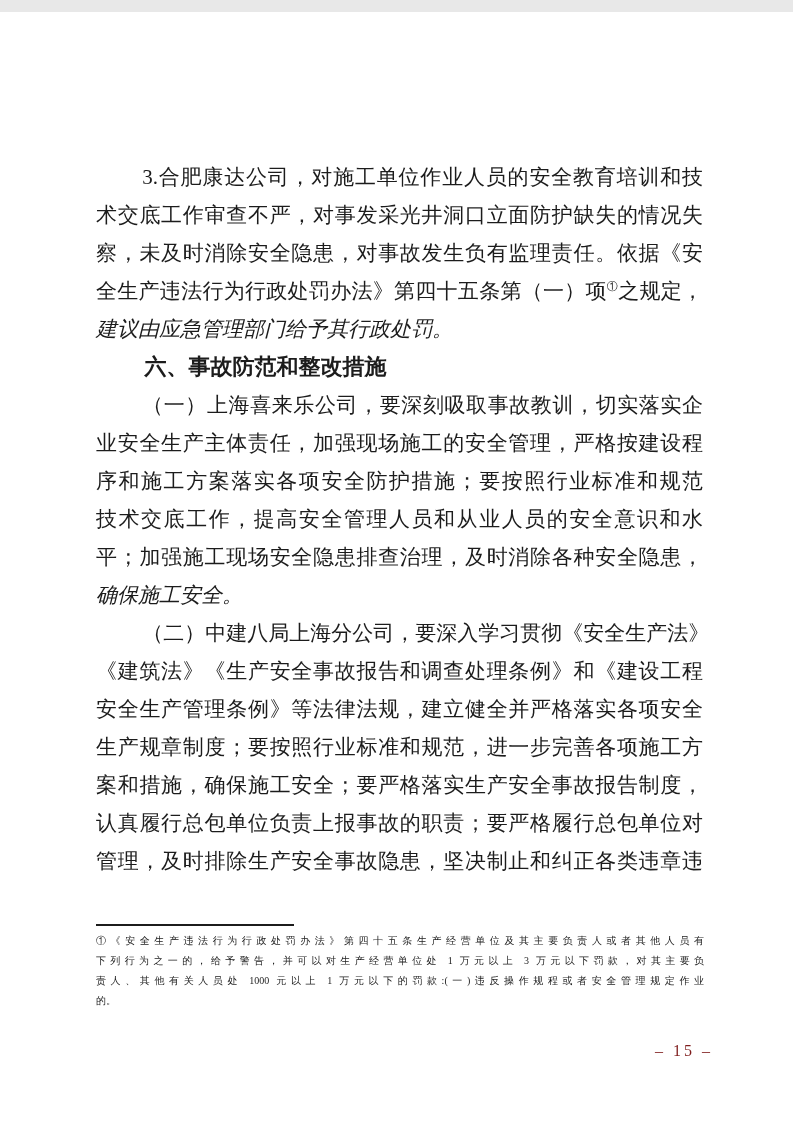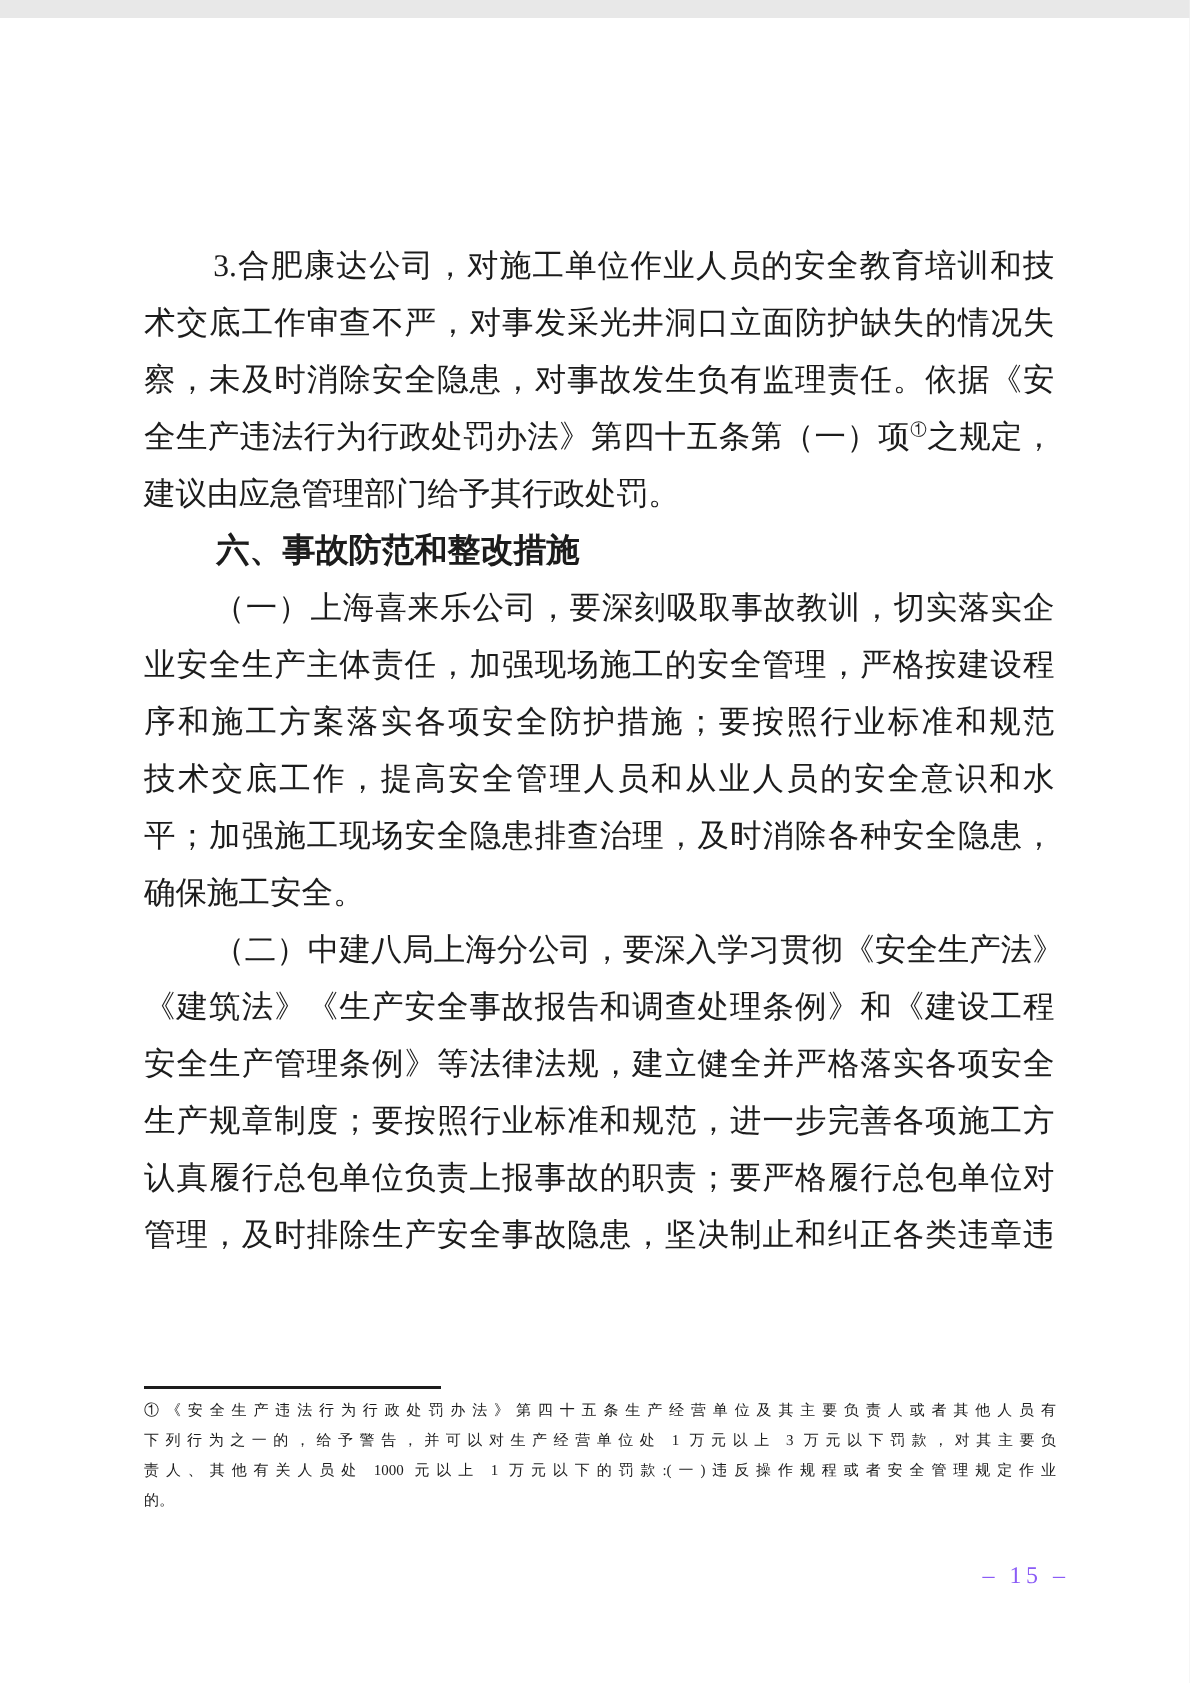--- a/index.html
+++ b/index.html
@@ -31,20 +31,21 @@
     text-align: justify;
     white-space: nowrap;
   }
   .ln.fill {
     text-align-last: justify;
     -moz-text-align-last: justify;
   }
   .ln.para-end {
     text-align: right;
     text-align-last: left;
+    font-style: italic;
   }
   .ln.indent {
     text-indent: 2.2em;
   }
   .ln.heading {
     font-family: "Liberation Sans", "DejaVu Sans", sans-serif;
     font-weight: 700;
     font-size: 22px;
     text-align: center;
     text-align-last: left;
@@ -77,21 +78,21 @@
   .fn-line.para-end {
     text-align: left;
     text-align-last: left;
   }
   .page-number {
     position: absolute;
     top: 1030px;
     right: 100px;
     font-size: 16px;
     letter-spacing: 3px;
-    color: #8b5cf6;
+    color: #7f1d1d;
   }
 </style>
 </head>
 <body>
 
 <div class="page">
 
   <div class="content">
     <div class="ln fill indent">3.合肥康达公司，对施工单位作业人员的安全教育培训和技</div>
     <div class="ln fill">术交底工作审查不严，对事发采光井洞口立面防护缺失的情况失</div>
@@ -102,20 +103,21 @@
     <div class="ln fill indent">（一）上海喜来乐公司，要深刻吸取事故教训，切实落实企</div>
     <div class="ln fill">业安全生产主体责任，加强现场施工的安全管理，严格按建设程</div>
     <div class="ln fill">序和施工方案落实各项安全防护措施；要按照行业标准和规范</div>
     <div class="ln fill">技术交底工作，提高安全管理人员和从业人员的安全意识和水</div>
     <div class="ln fill">平；加强施工现场安全隐患排查治理，及时消除各种安全隐患，</div>
     <div class="ln para-end">确保施工安全。</div>
     <div class="ln fill indent">（二）中建八局上海分公司，要深入学习贯彻《安全生产法》</div>
     <div class="ln fill">《建筑法》《生产安全事故报告和调查处理条例》和《建设工程</div>
     <div class="ln fill">安全生产管理条例》等法律法规，建立健全并严格落实各项安全</div>
     <div class="ln fill">生产规章制度；要按照行业标准和规范，进一步完善各项施工方</div>
+    <div class="ln fill">案和措施，确保施工安全；要严格落实生产安全事故报告制度，</div>
     <div class="ln fill">认真履行总包单位负责上报事故的职责；要严格履行总包单位对</div>
     <div class="ln fill">管理，及时排除生产安全事故隐患，坚决制止和纠正各类违章违</div>
   </div>
 
   <div class="footnote">
     <div class="fn-rule"></div>
     <div class="fn-line">①《安全生产违法行为行政处罚办法》第四十五条生产经营单位及其主要负责人或者其他人员有</div>
     <div class="fn-line">下列行为之一的，给予警告，并可以对生产经营单位处 1 万元以上 3 万元以下罚款，对其主要负</div>
     <div class="fn-line">责人、其他有关人员处 1000 元以上 1 万元以下的罚款:(一)违反操作规程或者安全管理规定作业</div>
     <div class="fn-line para-end">的。</div>

